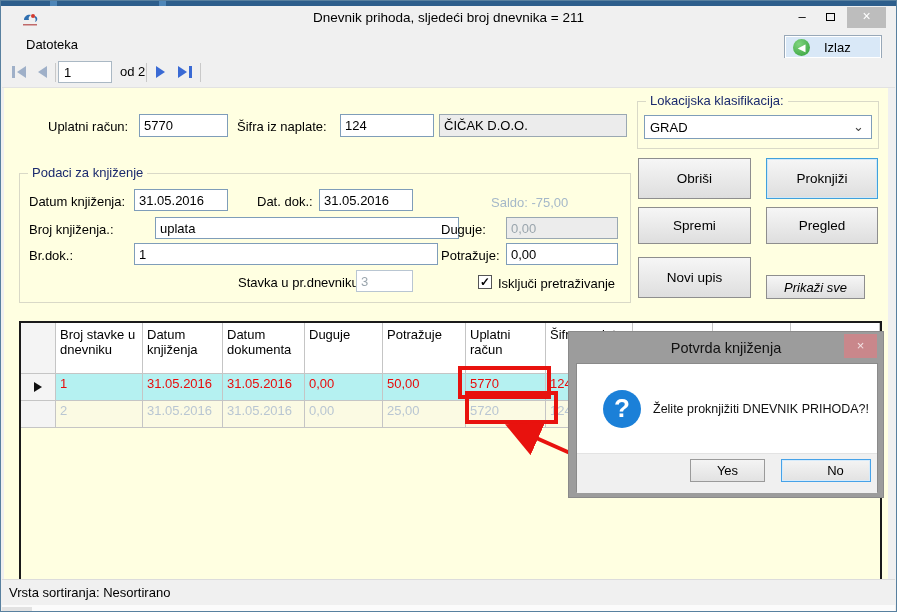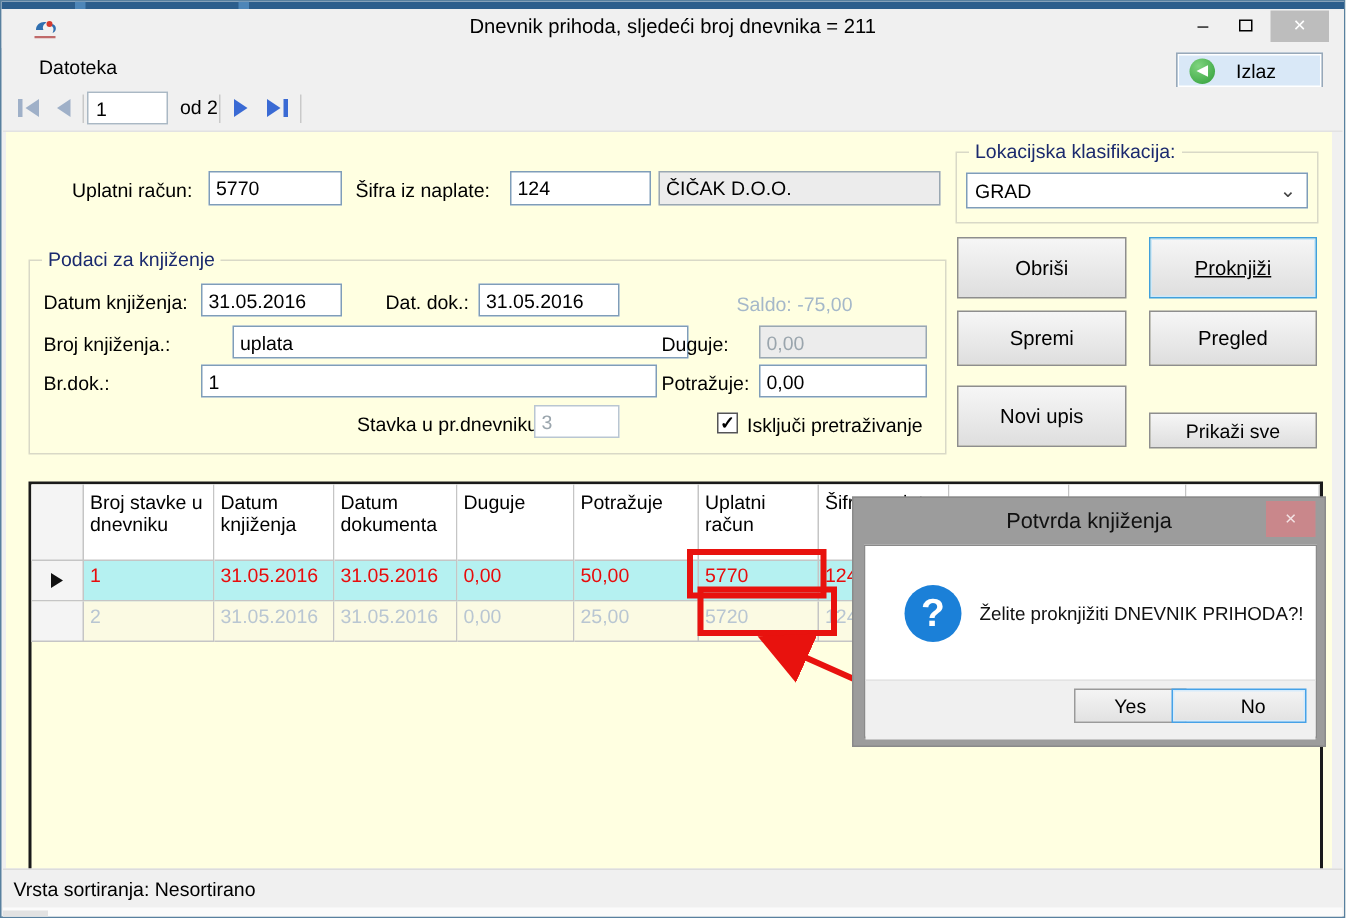--- a/index.html
+++ b/index.html
@@ -78,21 +78,21 @@
   
   .dialog { position:absolute; left:567px; top:330px; width:316px; height:167px; background:#9c9c9c; border:1px solid #8a8a8a; z-index:100; }
   .dlg-title { position:absolute; left:0; top:8px; width:100%; text-align:center; font-size:14.5px; color:#111; }
   .dlg-close { position:absolute; right:6px; top:2px; width:33px; height:24px; background:#c9878b; color:#f3e3e4; text-align:center; line-height:23px; font-size:13px; cursor:default; }
   .dlg-inner { position:absolute; left:7px; top:31px; width:302px; height:129px; background:#fff; border:1px solid #8a8a8a; }
   .dlg-msgarea { position:absolute; left:0; top:0; width:100%; height:89px; background:#fff; }
   .q-icon { position:absolute; left:26px; top:26px; width:38px; height:38px; border-radius:50%; background:#1b80d8; color:#fff; font-size:26px; font-weight:bold; text-align:center; line-height:37px; }
   .dlg-msg { position:absolute; left:76px; top:38px; font-size:12.5px; color:#111; white-space:nowrap; }
   .dlg-btnarea { position:absolute; left:0; top:89px; width:100%; height:40px; background:#f0f0f0; border-top:1px solid #e3e3e3; }
   .dlg-btn { position:absolute; top:5px; height:23px; background:linear-gradient(#f4f4f4,#e2e2e2); border:1px solid #9a9a9a; font-size:13px; font-family:"Liberation Sans",sans-serif; text-align:center; line-height:21px; cursor:default; }
-  .btn-yes { left:113px; width:75px;margin-left:26px; }
+  .btn-yes { left:113px; width:75px; }
   .btn-no  { left:204px; width:90px; border:1px solid #46a2e8; box-shadow:inset 0 0 0 1px #d6ebfb;padding-left:19px; }
 
   
   .statusbar { position:absolute; left:1px; top:578px; width:893px; height:26px; background:#f0f0f0; border-top:1px solid #dcdcdc; }
   .status-text { position:absolute; left:7px; top:5px; font-size:13px; }
   .bottom-strip { position:absolute; left:1px; top:604px; width:893px; height:7px; background:#fbfbfb; }
   .bottom-chunk { position:absolute; left:0; top:2px; width:30px; height:5px; background:#e2e2e2; }
 </style>
 </head>
 <body>
@@ -178,25 +178,25 @@
   <input class="tbox" style="left: 133px; top: 242px; width: 304px; height: 22px;" value="1">
   <div class="lbl" style="left:440px;top:247px;">Potražuje:</div>
   <input class="tbox" style="left: 505px; top: 242px; width: 112px; height: 22px;" value="0,00">
 
   <div class="lbl" style="left:237px;top:274px;">Stavka u pr.dnevniku:</div>
   <input class="tbox grayval" style="left: 355px; top: 269px; width: 57px; height: 22px; border-color: rgb(185, 198, 210);" readonly="" value="3">
   <div class="checkbox" style="left:477px;top:274px;">✓</div>
   <div class="lbl" style="left:497px;top:275px;">Isključi pretraživanje</div>
 
   <div class="pushbtn" style="left:637px;top:157px;width:113px;height:41px;">Obriši</div>
-  <div class="pushbtn focusbtn" style="left:765px;top:157px;width:112px;height:41px;text-decoration:underline;">Proknjiži</div>
+  <div class="pushbtn focusbtn" style="left:765px;top:157px;width:112px;height:41px;">Proknjiži</div>
   <div class="pushbtn" style="left:637px;top:206px;width:113px;height:37px;">Spremi</div>
   <div class="pushbtn" style="left:765px;top:206px;width:112px;height:37px;">Pregled</div>
   <div class="pushbtn" style="left:637px;top:256px;width:113px;height:41px;">Novi upis</div>
-  <div class="pushbtn" style="left:765px;top:274px;width:112px;height:24px;font-size:13px;">Prikaži sve</div>
+  <div class="pushbtn" style="left:765px;top:274px;width:99px;height:24px;font-size:13px;font-style:italic;">Prikaži sve</div>
 
   <div class="grid">
     <div class="grow ghead">
       <div class="gcell c0 rowhdr"></div>
       <div class="gcell c1">Broj stavke u dnevniku</div>
       <div class="gcell c2">Datum knjiženja</div>
       <div class="gcell c3">Datum dokumenta</div>
       <div class="gcell c4">Duguje</div>
       <div class="gcell c5">Potražuje</div>
       <div class="gcell c6">Uplatni račun</div>

